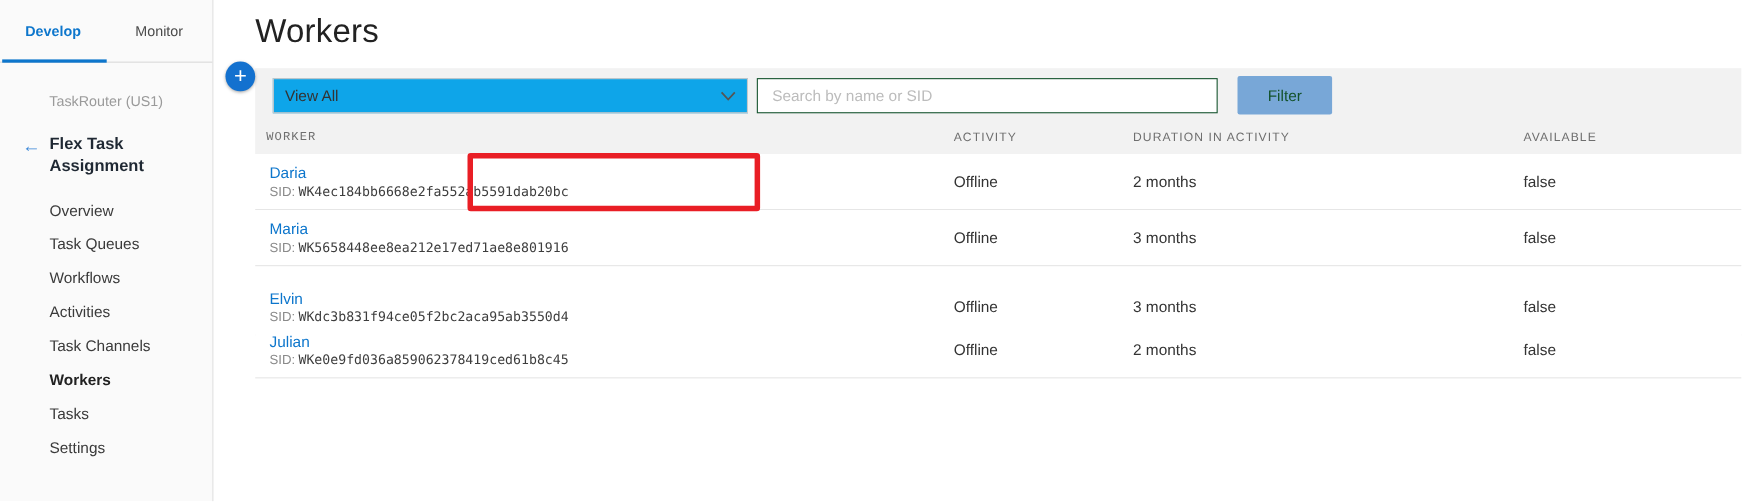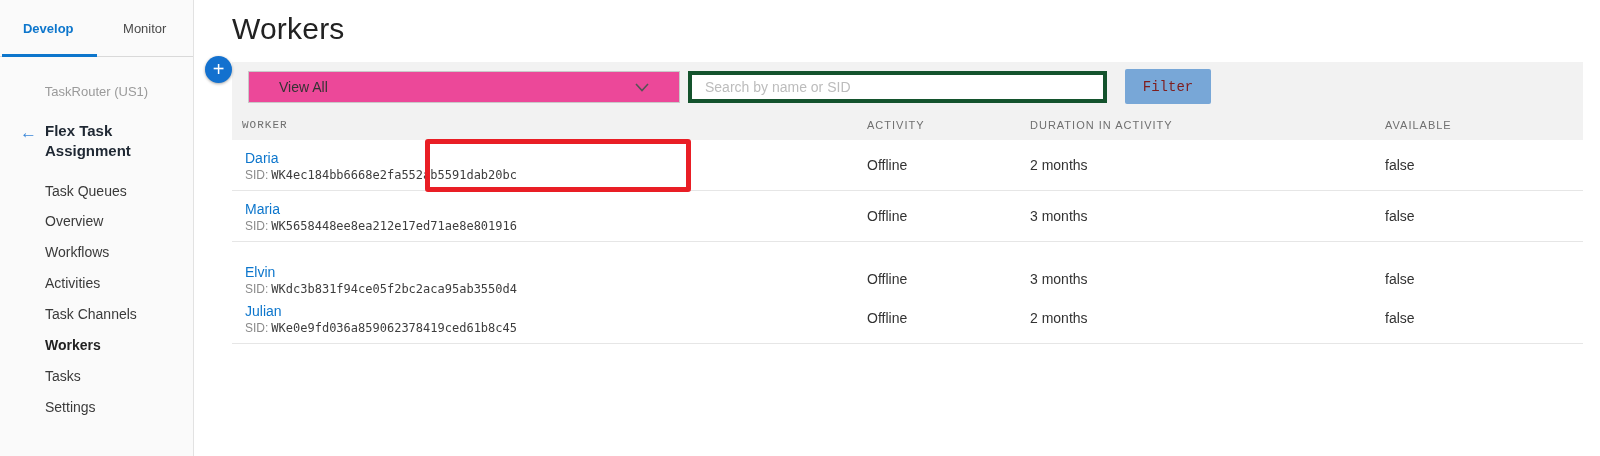--- a/index.html
+++ b/index.html
@@ -63,35 +63,35 @@
     box-shadow:0 1px 3px rgba(0,0,0,0.35); z-index:5; font-weight:400;
     padding:0;
   }
 
   .gray-panel {
     position:absolute; left:38px; top:62px; width:1351px; height:78px;
     background:#f2f2f2;
   }
   .view-select {
     position:absolute; left:16px; top:9px; width:432px; height:32px;
-    background:#ec4899; border:1px solid #c9c9c9; display:flex;
-    align-items:center; padding:0 30px; font-size:14px; color:#333;
+    background:#0ea5e9; border:1px solid #c9c9c9; display:flex;
+    align-items:center; padding:0 10px; font-size:14px; color:#333;
     cursor:pointer;
   }
   .view-select .chevron { margin-left:auto; display:flex; align-items:center; }
   .search-input {
     position:absolute; left:456px; top:9px; width:419px; height:32px;
-    background:#fff; border:4px solid #14532d; padding:0 13px;
+    background:#fff; border:1px solid #14532d; padding:0 13px;
     font-size:14px; color:#333; font-family:"Liberation Sans", sans-serif;
   }
   .search-input::placeholder { color:#bcbcbc; }
   .filter-btn {
     position:absolute; left:893px; top:7px; width:86px; height:35px;
-    background:#78a7d7; color:#7f1d1d; border:none; font-size:14px;
-    border-radius:2px; cursor:pointer; font-family:Liberation Mono, monospace;
+    background:#78a7d7; color:#14532d; border:none; font-size:14px;
+    border-radius:2px; cursor:pointer; font-family:Liberation Sans, sans-serif;
   }
   .col-head {
     position:absolute; bottom:9px; font-size:11px; letter-spacing:1px;
     color:#6f6f6f;
   }
   .ch-worker { left:10px;font-family:Liberation Mono, monospace; }
   .ch-activity { left:635px; }
   .ch-duration { left:798px; }
   .ch-available { left:1153px; }
 
@@ -137,22 +137,22 @@
     </div>
 
     <div class="region-label">TaskRouter (US1)</div>
 
     <div class="section-head">
       <span class="back-arrow">←</span>
       <div class="section-title">Flex Task Assignment</div>
     </div>
 
     <div class="nav-list">
+      <div class="nav-item">Overview</div>
       <div class="nav-item">Task Queues</div>
-      <div class="nav-item">Overview</div>
       <div class="nav-item">Workflows</div>
       <div class="nav-item">Activities</div>
       <div class="nav-item">Task Channels</div>
       <div class="nav-item active">Workers</div>
       <div class="nav-item">Tasks</div>
       <div class="nav-item">Settings</div>
     </div>
   </div>
 
   <div class="main">

